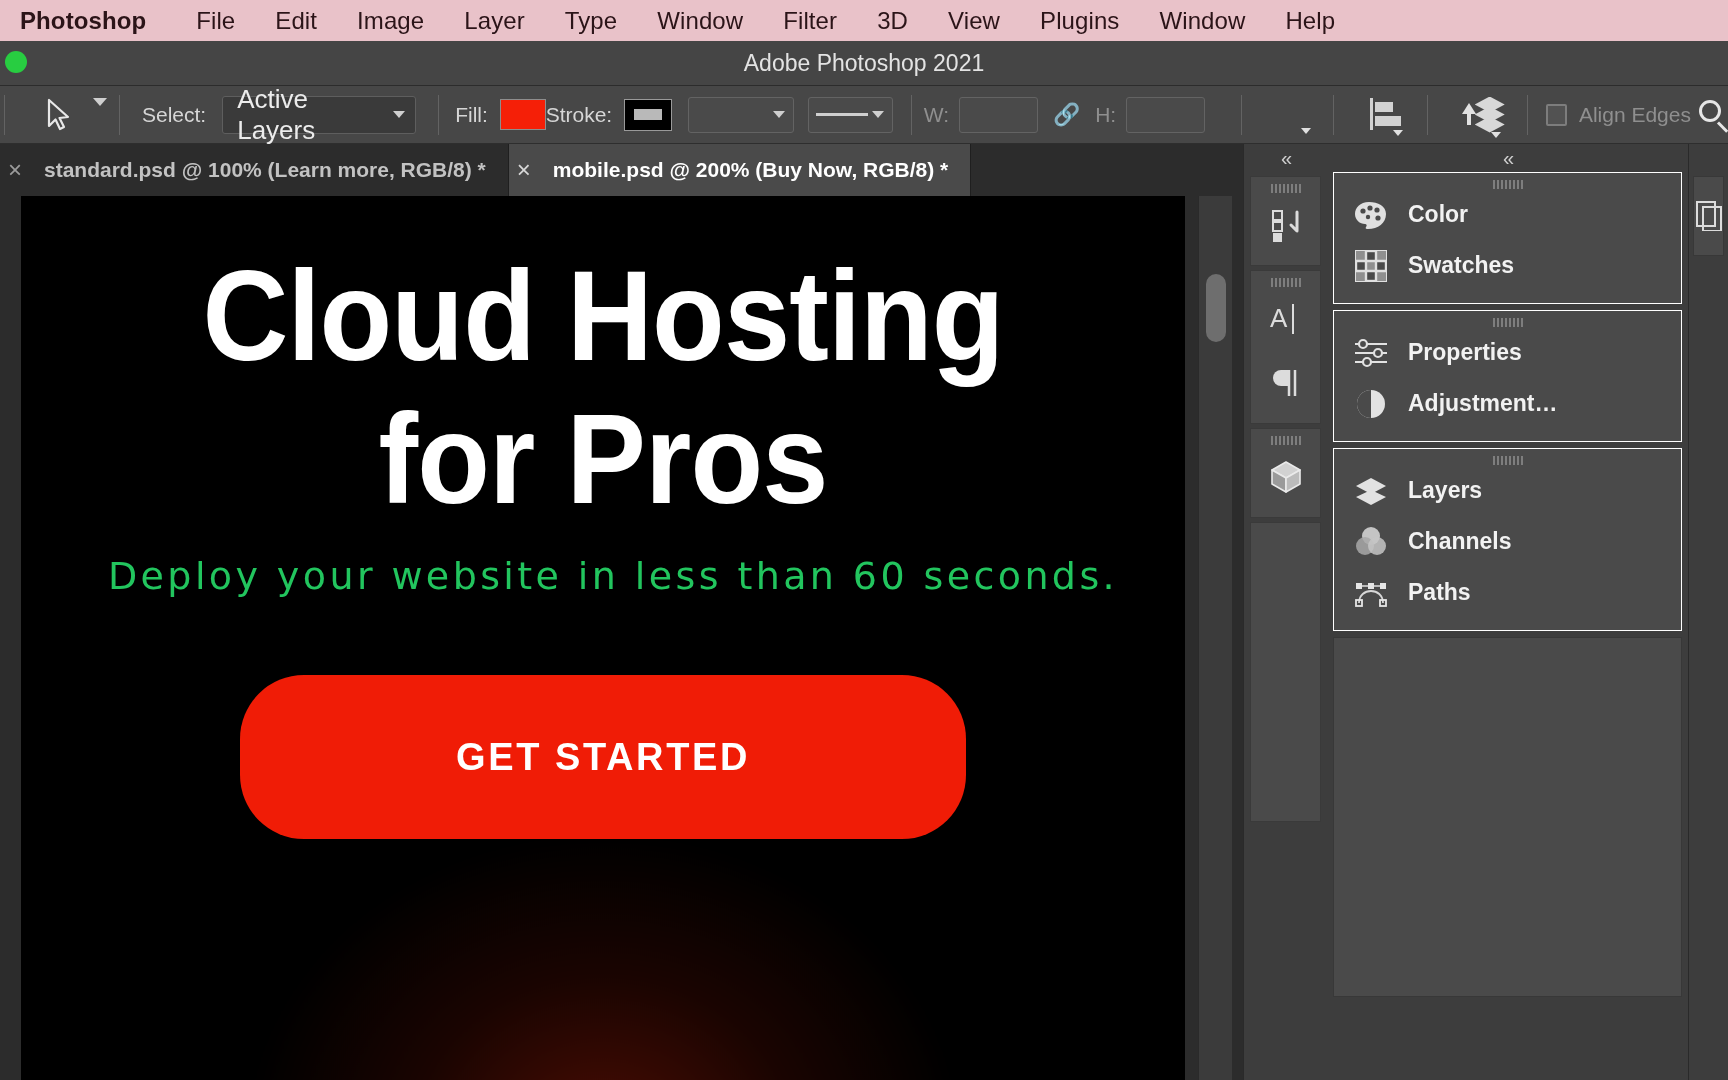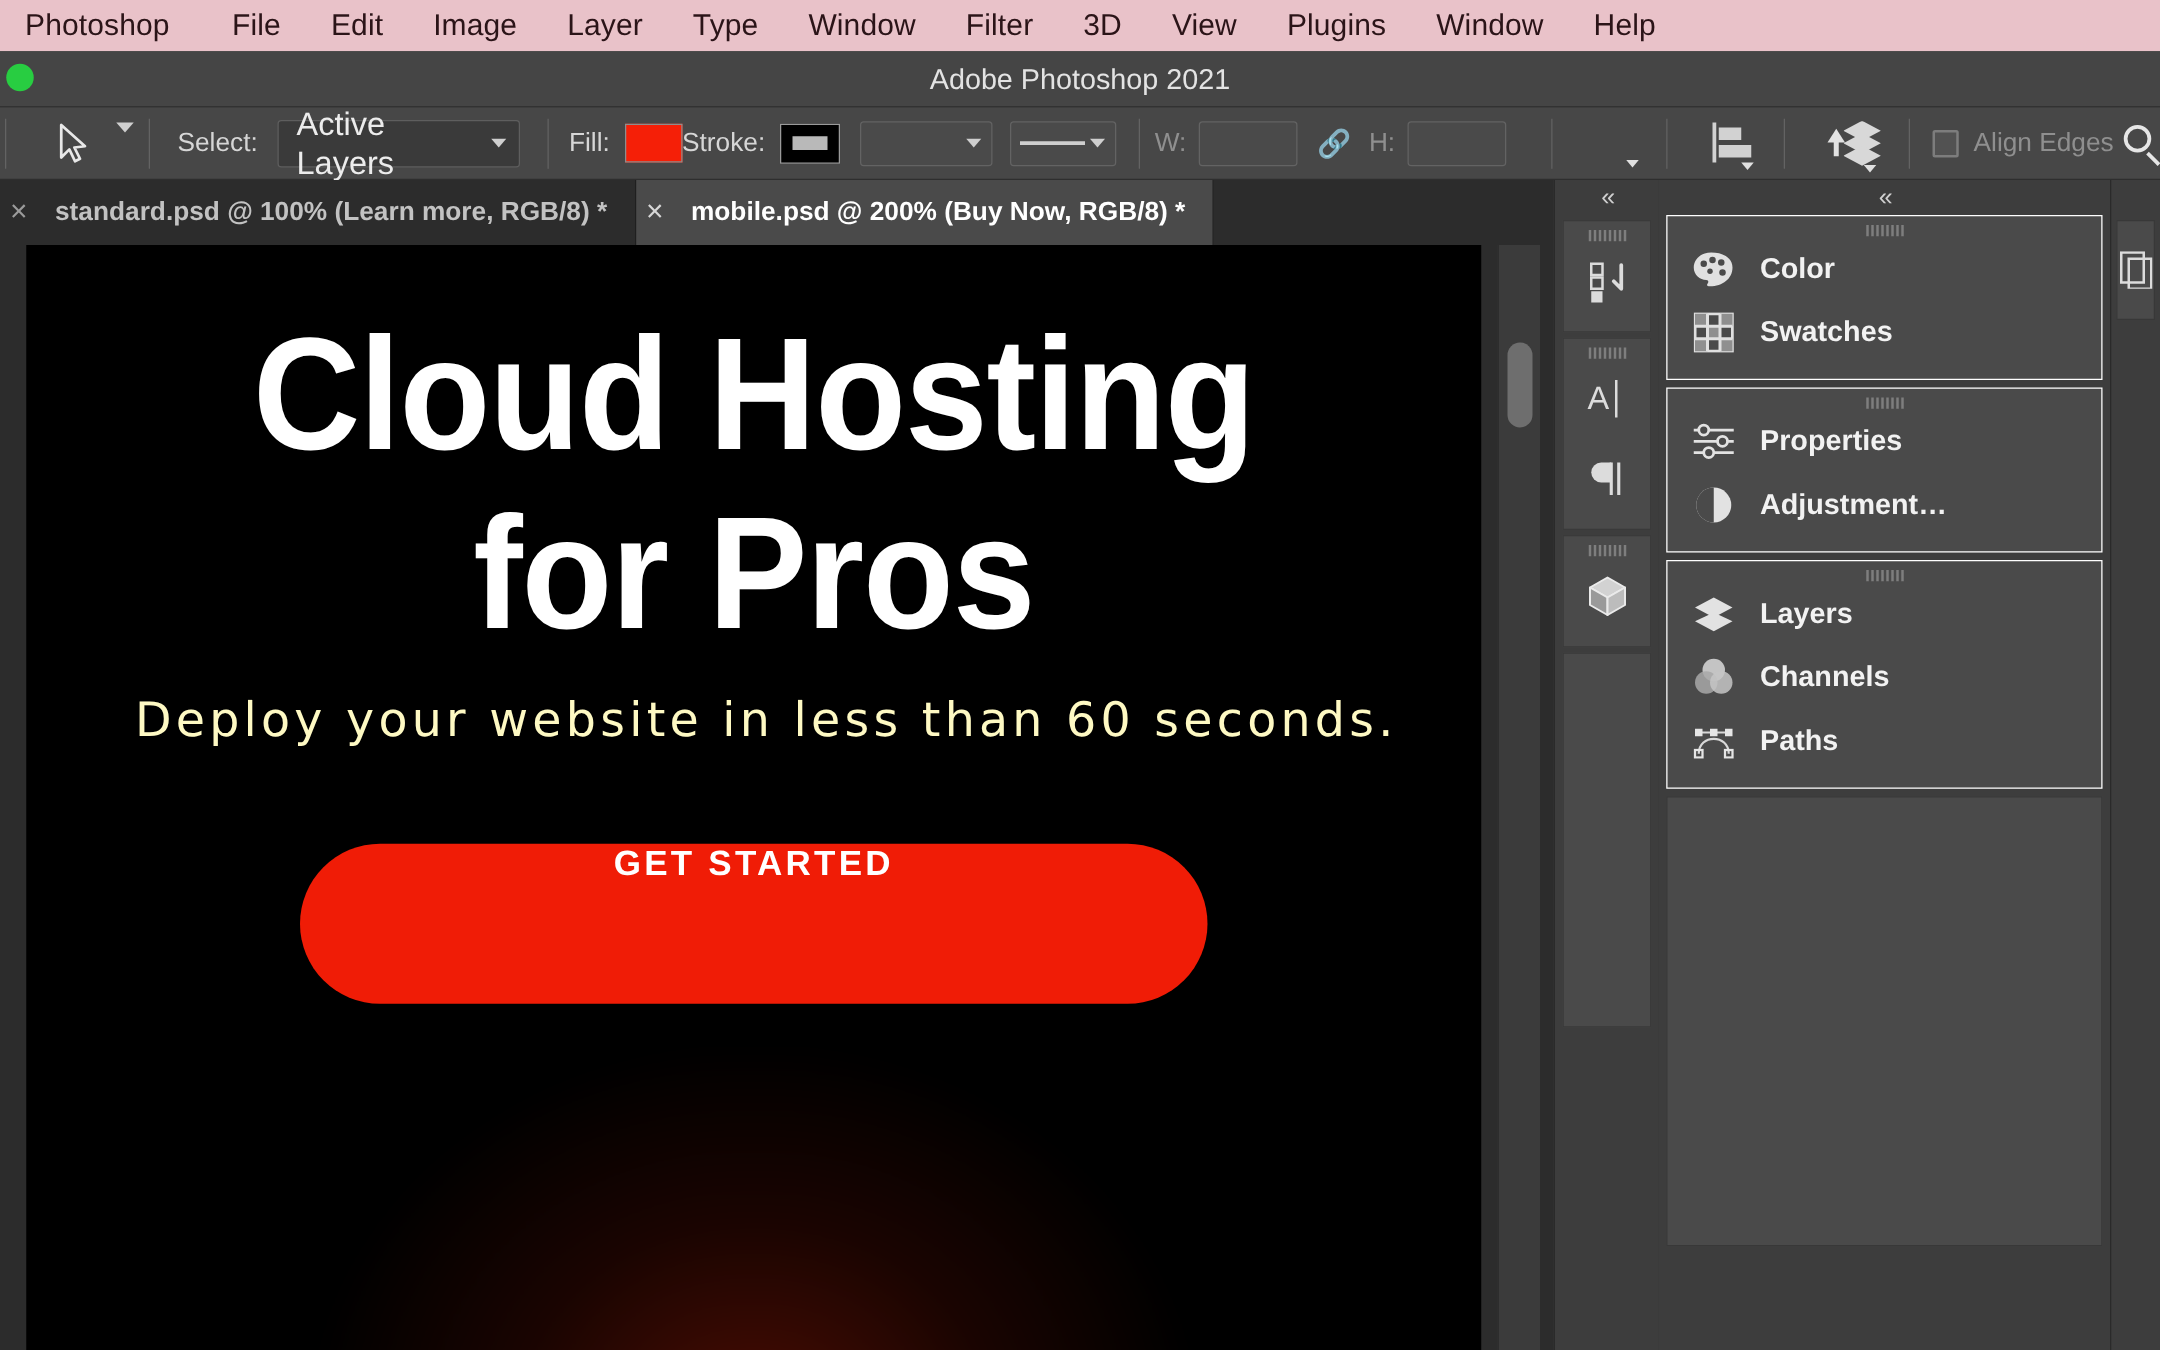--- a/index.html
+++ b/index.html
@@ -16,21 +16,21 @@
     background: #e9c2c9;
     display: flex; align-items: center;
     padding-left: 14px;
     gap: 0px;
   }
   .menu-item {
     font-size: 24px; color: #2b1418;
     padding: 0 20px; line-height: 41px; white-space: nowrap;
     letter-spacing: .1px;
   }
-  .menu-item.app { font-weight: normal; padding-left: 6px; padding-right: 30px; }
+  .menu-item.app { font-weight: bold; padding-left: 6px; padding-right: 30px; }
 
   
   #titlebar {
     position: absolute; left: 0; top: 41px; width: 1728px; height: 45px;
     background: #454545;
     border-bottom: 1px solid #2c2c2c;
   }
   #titlebar .title {
     position: absolute; left: 0; right: 0; top: 0; line-height: 45px;
     text-align: center; color: #e3e3e3; font-size: 23px;
@@ -169,31 +169,31 @@
   #headline {
     position: absolute; left: 0; right: 0; top: 48px;
     text-align: center; color: #ffffff;
     font-size: 128px; font-weight: bold; line-height: 1.12;
     letter-spacing: -1px;
     font-family: "Liberation Sans", sans-serif;
     transform: scaleX(.93); transform-origin: center top;
   }
   #subtitle {
     position: absolute; left: 0; right: 0; top: 358px;
-    text-align: center; color: #fef9c3;
+    text-align: center; color: #22c55e;
     font-size: 38px; letter-spacing: 3.4px;
     font-family: "DejaVu Sans", sans-serif;
     padding-left: 20px;
   }
   #cta {
     position: absolute; left: 50%; transform: translateX(-50%);
-    top: 479px; width: 726px; height: 128px;
+    top: 479px; width: 726px; height: 164px;
     background: #f01c06; border-radius: 64px;
-    display: flex; align-items: flex-start; justify-content: center;
-    color: #ffffff; font-size: 28px; font-weight: bold; letter-spacing: 2.6px;
+    display: flex; align-items: center; justify-content: center;
+    color: #ffffff; font-size: 38px; font-weight: bold; letter-spacing: 2.6px;
   }
 
   
   #canvas-scroll {
     position: absolute; left: 1198px; top: 196px; width: 34px; height: 884px;
     background: #3b3b3b; border-left: 1px solid #2a2a2a;
   }
   #canvas-thumb {
     position: absolute; left: 7px; top: 78px; width: 20px; height: 68px;
     background: #6e6e6e; border-radius: 10px;

